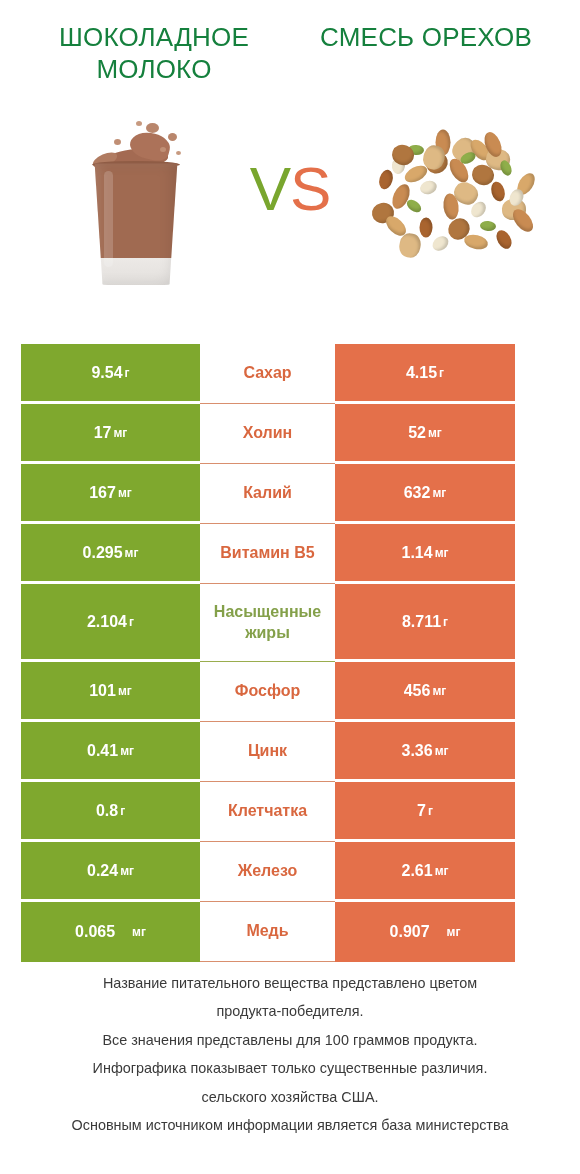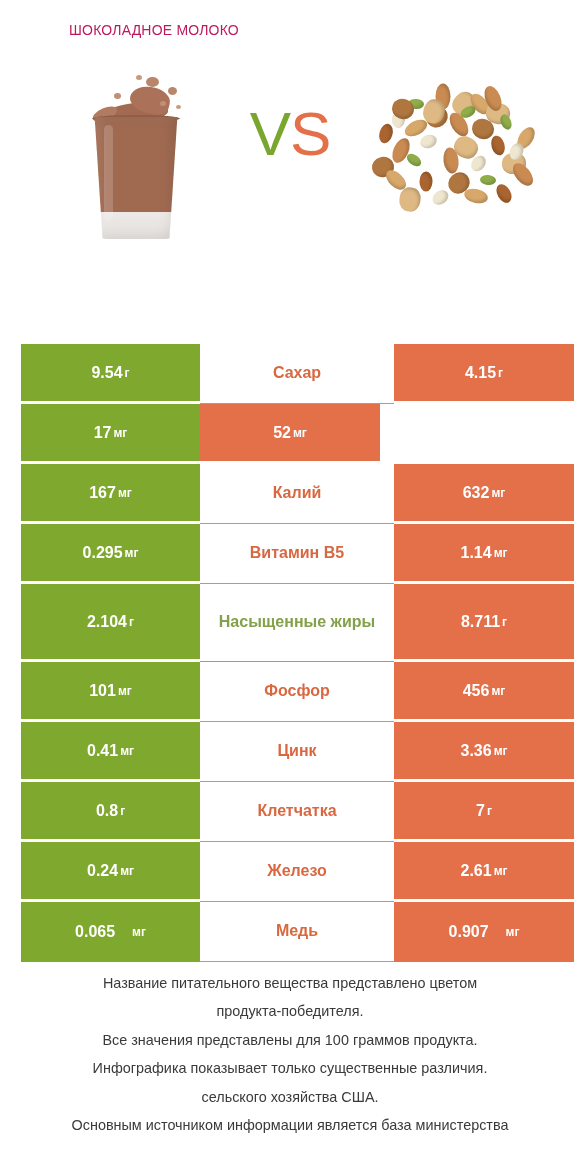--- a/index.html
+++ b/index.html
@@ -24,25 +24,25 @@
   .header {
     display: flex;
     align-items: flex-start;
     padding: 22px 18px 0 18px;
   }
   .header-col {
     flex: 0 0 50%;
     text-align: center;
   }
   .product-title {
-    font-size: 14px;
+    font-size: 26px;
     font-weight: 400;
     line-height: 1.22;
     letter-spacing: 0.2px;
-    color: #be185d;
+    color: #15803d;
     text-transform: uppercase;
     padding: 0 14px;
   }
 
   
   .images-row {
     position: relative;
     height: 200px;
     margin-top: 16px;
   }
@@ -104,21 +104,21 @@
     width: 9px;
     height: 96px;
     background: rgba(255,255,255,0.18);
     border-radius: 6px;
   }
 
   
   .vs {
     position: absolute;
     left: 50%;
-    top: 48px;
+    top: 57px;
     transform: translateX(-50%);
     font-size: 62px;
     font-weight: 400;
     letter-spacing: -1px;
     line-height: 1;
     white-space: nowrap;
   }
   .vs .v { color: #79a62e; }
   .vs .s { color: #e4704a; }
 
@@ -133,21 +133,21 @@
   .nut {
     position: absolute;
     border-radius: 50%;
   }
 
   
   .table {
     position: absolute;
     left: 21px;
     top: 344px;
-    width: 553px;
+    width: 494px;
   }
   .row {
     display: flex;
     align-items: stretch;
     height: 60px;
     margin-bottom: 0;
   }
   .row.tall { height: 78px; }
 
   .cell {
@@ -205,20 +205,23 @@
   .footer p { margin: 8px; }
 </style>
 </head>
 <body>
 
 <div class="page">
 
   <div class="header">
     <div class="header-col">
       <div class="product-title">ШОКОЛАДНОЕ МОЛОКО</div>
+    </div>
+    <div class="header-col">
+      <div class="product-title">СМЕСЬ ОРЕХОВ</div>
     </div>
   </div>
 
   <div class="images-row">
 
     <div class="milk-wrap">
       <div class="splash">
         <div class="splash-blob b1"></div>
         <div class="splash-blob b2"></div>
         <div class="splash-blob b3"></div>
@@ -290,20 +293,23 @@
         <div class="cell cell-right">
           <span>4.15</span>
           <span class="unit">г</span>
         </div>
       </div>
       <div class="row">
         <div class="cell cell-left">
           <span>17</span>
           <span class="unit">мг</span>
         </div>
+        <div class="cell cell-mid">
+          <span class="label-orange">Холин</span>
+        </div>
         <div class="cell cell-right">
           <span>52</span>
           <span class="unit">мг</span>
         </div>
       </div>
       <div class="row">
         <div class="cell cell-left">
           <span>167</span>
           <span class="unit">мг</span>
         </div>

